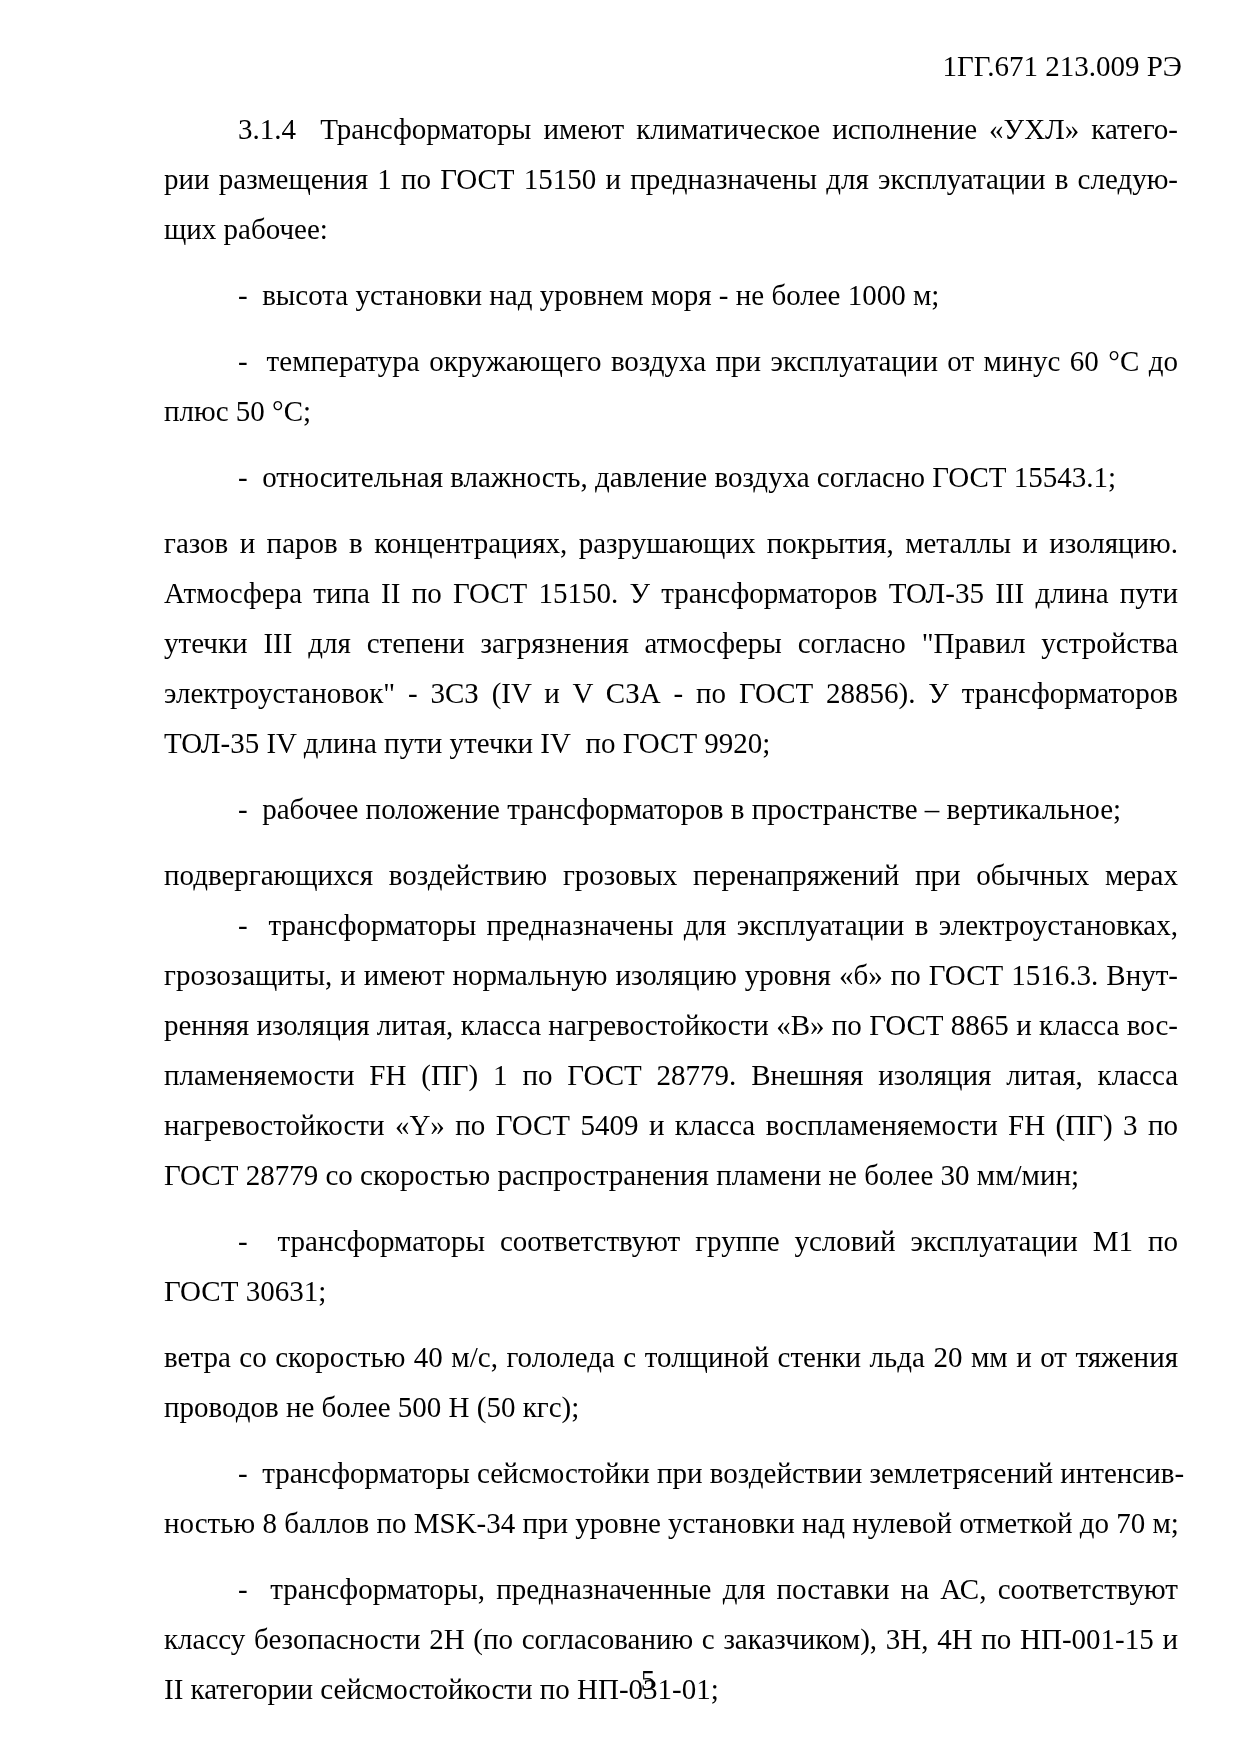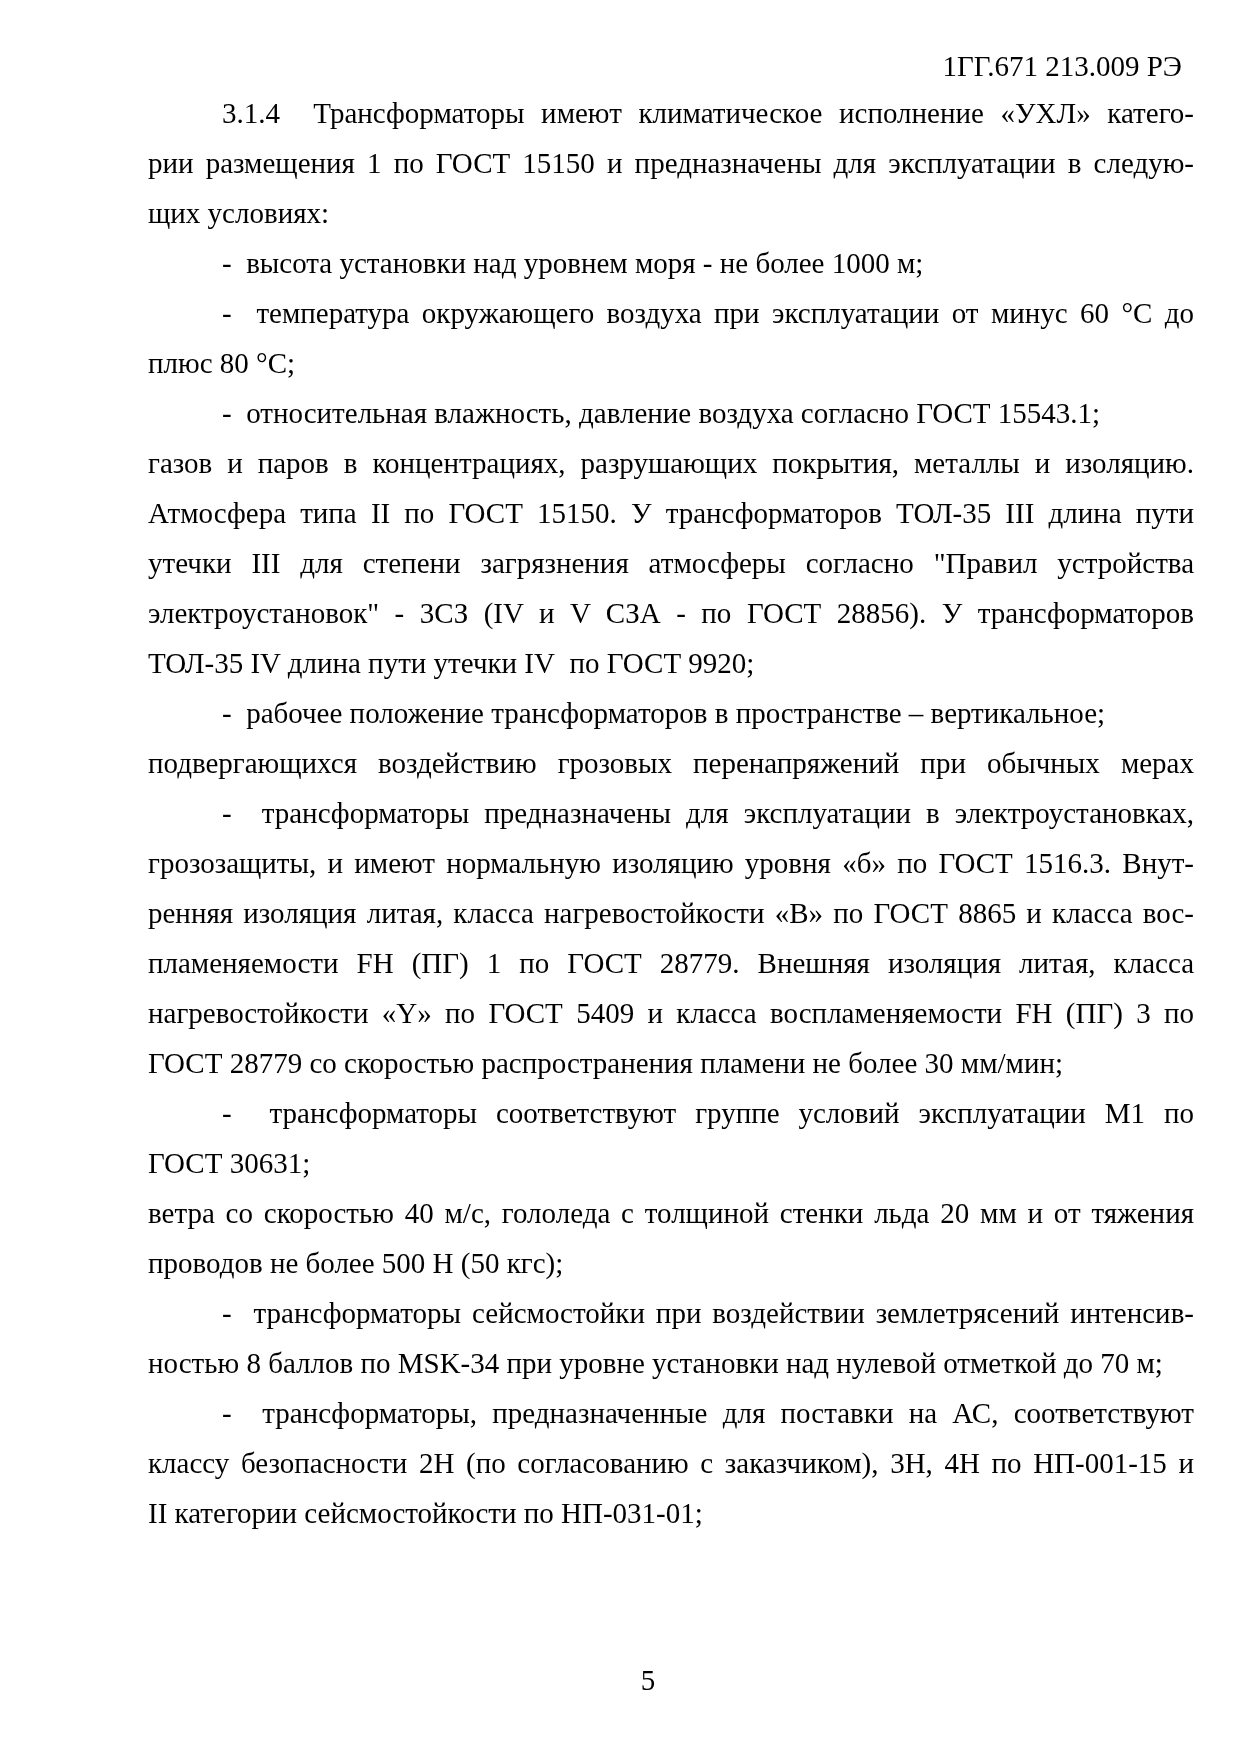--- a/index.html
+++ b/index.html
@@ -27,21 +27,21 @@
     text-align: right;
     white-space: nowrap;
   }
   .doc-body {
     position: absolute;
     top: 88px;
     left: 148px;
     width: 1046px;
     font-size: 29px;
   }
-  .para { margin: 0; padding: 0; }
+  .para { margin: 16px; padding: 0; }
   .line {
     height: 50px;
     line-height: 50px;
     text-align: justify;
     text-align-last: justify;
     white-space: nowrap;
   }
   .line.first { text-indent: 74px; }
   .line.last  { text-align-last: left; }
   .doc-footer {
@@ -57,28 +57,28 @@
 </head>
 <body>
 
 <div class="page">
   <div class="doc-header">1ГГ.671 213.009 РЭ</div>
 
   <div class="doc-body">
       <div class="para">
         <div class="line first">3.1.4&nbsp; Трансформаторы имеют климатическое исполнение «УХЛ» катего-</div>
         <div class="line">рии размещения 1 по ГОСТ 15150 и предназначены для эксплуатации в следую-</div>
-        <div class="line last">щих условиях:</div>
+        <div class="line last">щих рабочее:</div>
       </div>
       <div class="para">
         <div class="line first last">-&nbsp; высота установки над уровнем моря - не более 1000 м;</div>
       </div>
       <div class="para">
         <div class="line first">-&nbsp; температура окружающего воздуха при эксплуатации от минус 60 °С до</div>
-        <div class="line last">плюс 80 °С;</div>
+        <div class="line last">плюс 50 °С;</div>
       </div>
       <div class="para">
         <div class="line first last">-&nbsp; относительная влажность, давление воздуха согласно ГОСТ 15543.1;</div>
       </div>
       <div class="para">
         <div class="line">газов и паров в концентрациях, разрушающих покрытия, металлы и изоляцию.</div>
         <div class="line">Атмосфера типа II по ГОСТ 15150. У трансформаторов ТОЛ-35 III длина пути</div>
         <div class="line">утечки III для степени загрязнения атмосферы согласно "Правил устройства</div>
         <div class="line">электроустановок" - 3СЗ (IV и V СЗА - по ГОСТ 28856). У трансформаторов</div>
         <div class="line last">ТОЛ-35 IV длина пути утечки IV&nbsp; по ГОСТ 9920;</div>

